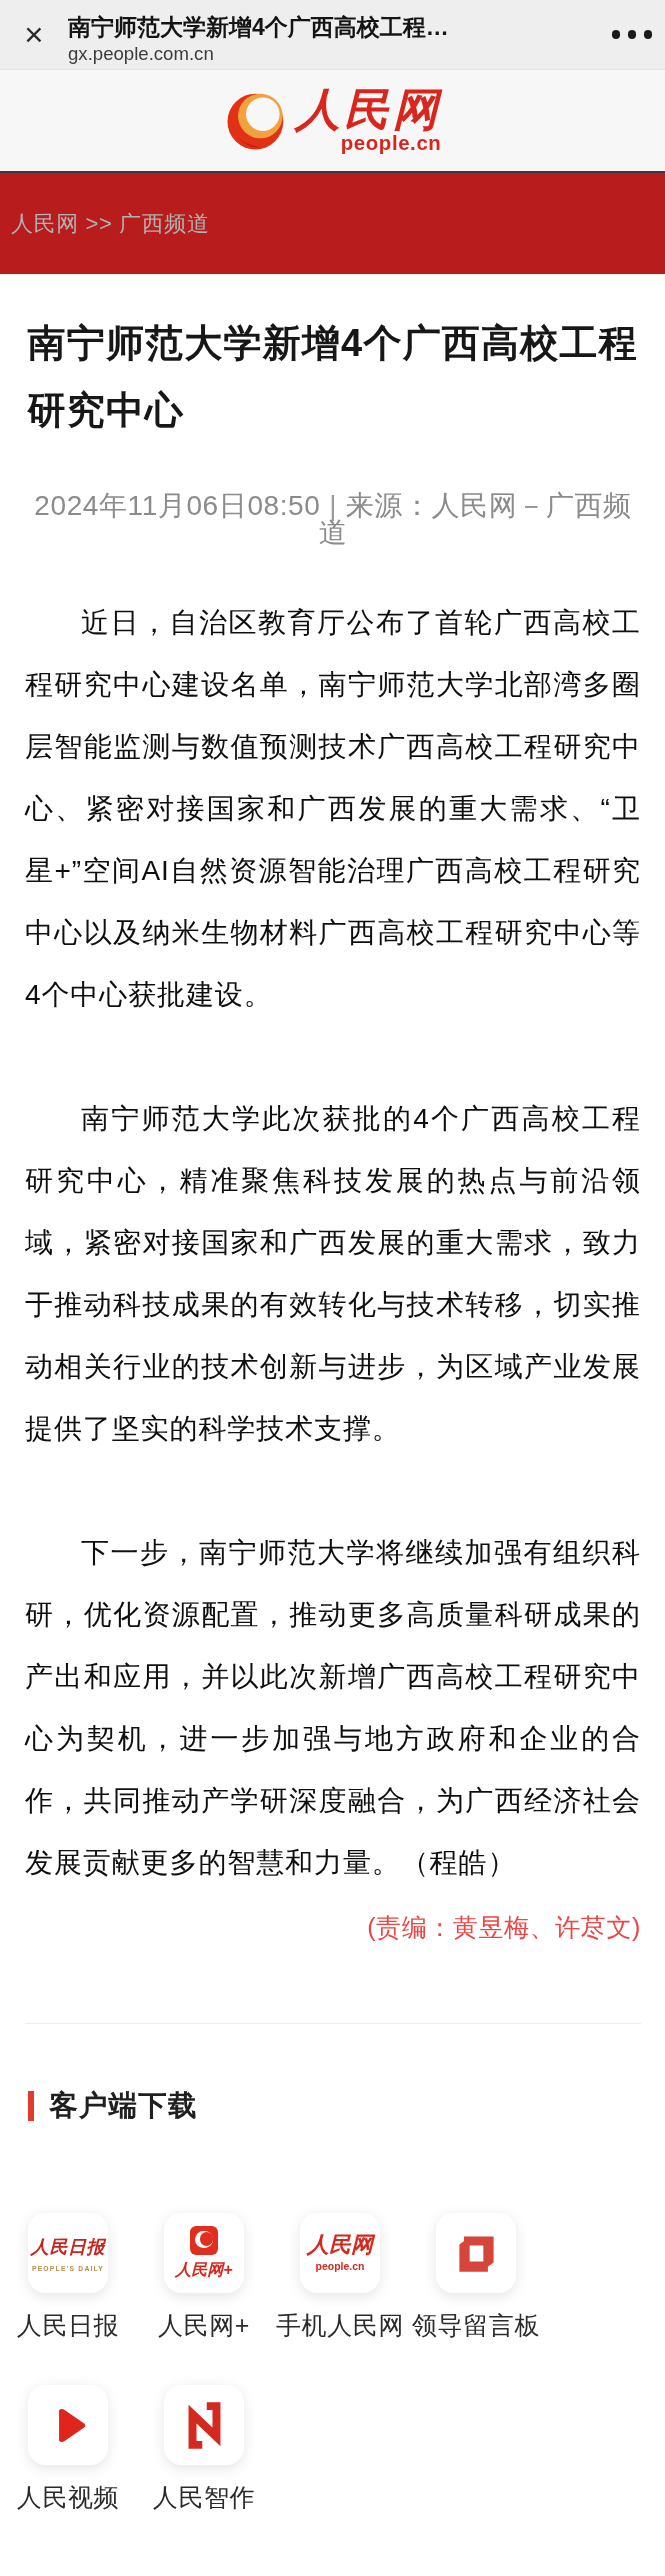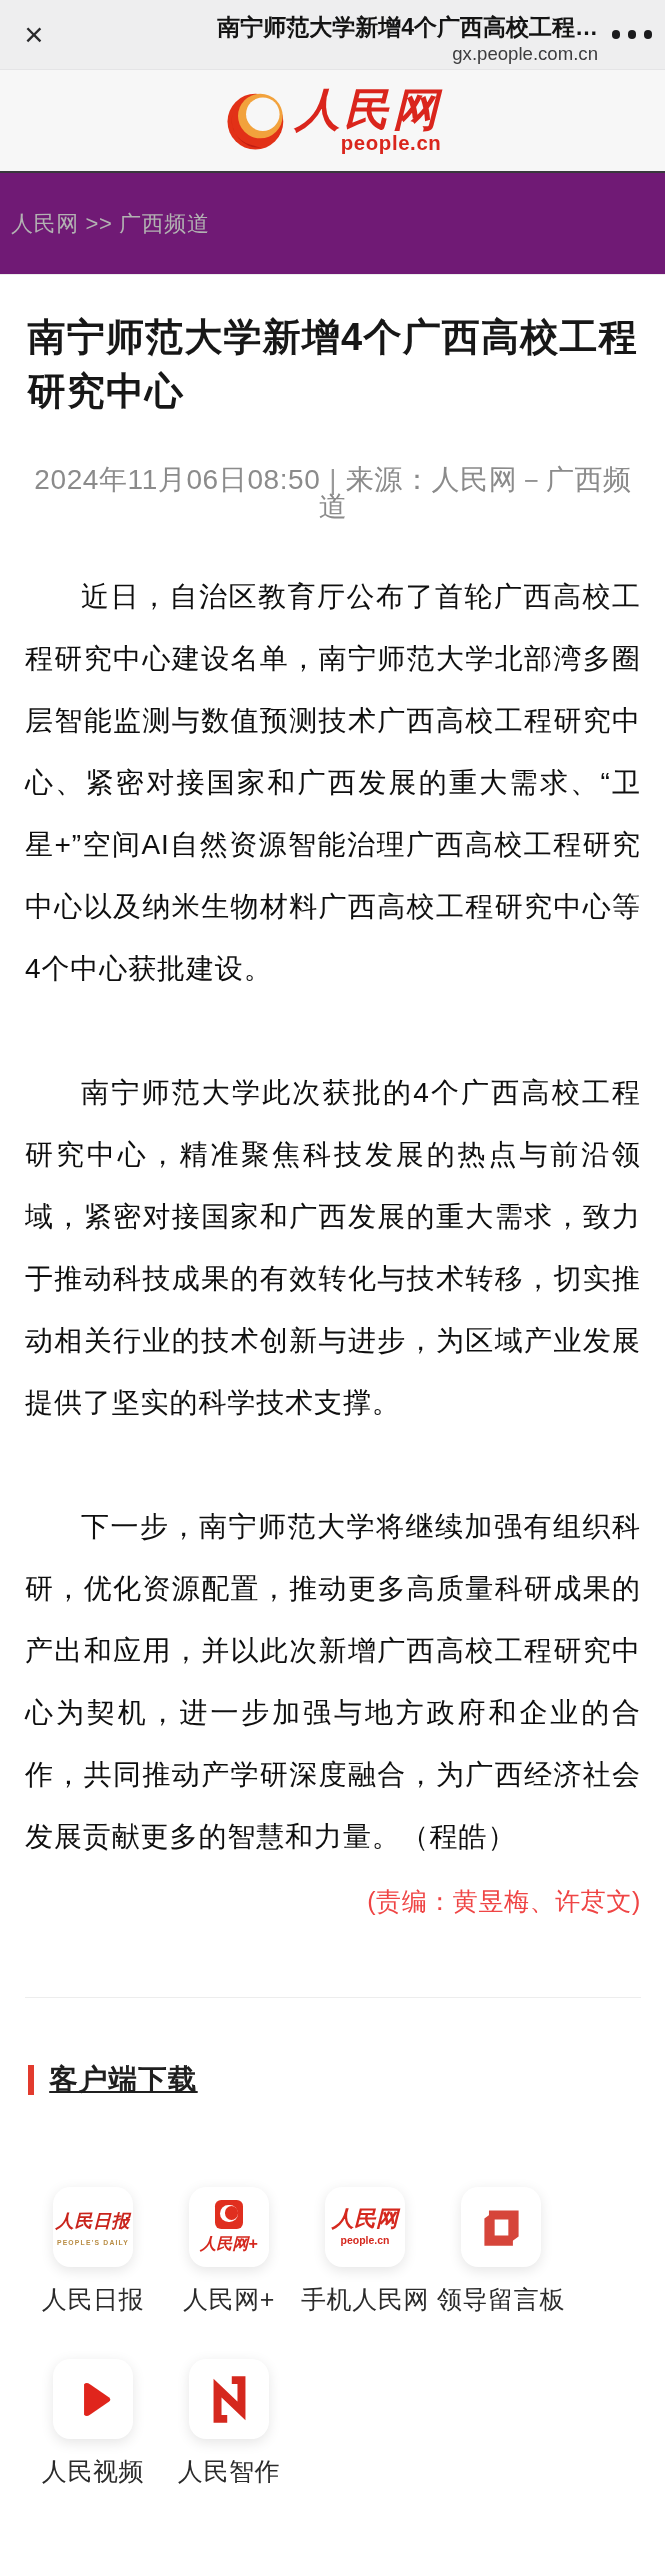--- a/index.html
+++ b/index.html
@@ -13,21 +13,21 @@
   
   .browser-bar{
     height:69px;
     background:#eeeeef;
     border-bottom:0.6px solid #e4e4e6;
     display:flex;
     align-items:center;
     position:relative;
   }
   .bb-side{width:68px;flex:0 0 68px;display:flex;align-items:center;justify-content:center;height:100%;}
-  .bb-center{flex:1;min-width:0;text-align:right;padding-top:8.7px;}
+  .bb-center{flex:1;min-width:0;text-align:left;padding-top:8.7px;}
   .close-btn{
     font-size:33px;font-weight:300;color:#2a2a2c;line-height:1;
     cursor:default;user-select:none;
   }
   .bb-title{
     font-size:23px;font-weight:600;color:#141414;
     white-space:nowrap;overflow:hidden;text-overflow:clip;
     line-height:1.25;
   }
   .bb-url{
@@ -42,29 +42,29 @@
     border-bottom:2.5px solid #39393d;
     display:flex;align-items:center;justify-content:center;
   }
   .logo{display:flex;align-items:center;gap:8.7px;}
   .logo-swirl{width:62px;height:62px;}
   .logo-texts{display:flex;flex-direction:column;align-items:flex-end;}
   .logo-cn{font-size:45px;font-weight:700;color:#da251c;line-height:1;letter-spacing:3.7px;font-style:italic;}
   .logo-en{font-size:20.4px;font-weight:700;color:#da251c;line-height:1;margin-top:1.2px;letter-spacing:0.6px;}
   
   .breadcrumb-wrap{
-    height:101px;background:#701a75;border-bottom:1.2px solid #ececec;
+    height:101px;background:#b91c1c;border-bottom:1.2px solid #ececec;
     display:flex;align-items:center;
   }
   .breadcrumb{font-size:22px;color:#b2b2b2;padding-left:11px;letter-spacing:0.6px;}
   
   .article{padding:0 25px;}
   .article h1{
     margin:35px 2.5px 0 2.5px;
-    font-size:38px;line-height:54px;font-weight:700;color:#171717;
+    font-size:38px;line-height:67px;font-weight:700;color:#171717;
     letter-spacing:1.2px;
   }
   .meta{
     margin-top:48px;text-align:center;font-size:28px;color:#8b8b8b;
     letter-spacing:0.6px;line-height:27px;
   }
   .meta .pipe{margin:0 8.7px;color:#9a9a9a;}
   .article-body{margin-top:46px;}
   .article-body p{
     margin:0 0 62px 0;
@@ -74,23 +74,23 @@
   .article-body p:last-child{margin-bottom:0;}
   .editor-note{
     margin-top:17.3px;text-align:right;font-size:25px;color:#ef4444;letter-spacing:0.6px;
   }
   
   .section-divider{border:none;border-top:1.2px solid #ededed;margin:79px 25px 0 25px;}
   .section-header{
     margin:63px 0 0 28px;display:flex;align-items:center;
   }
   .section-bar{width:6.2px;height:30px;background:#e23b2e;margin-right:15px;flex:0 0 6.2px;}
-  .section-title{font-size:28.5px;font-weight:700;color:#1f1f1f;letter-spacing:1.2px;text-decoration:underline;}
+  .section-title{font-size:28.5px;font-weight:700;color:#1f1f1f;letter-spacing:1.2px;}
   .app-grid{
-    margin-top:88px;padding-left:25px;width:569px;
+    margin-top:88px;width:569px;
     display:flex;flex-wrap:wrap;align-items:center;
   }
   .app-cell{
     width:136px;flex:0 0 136px;margin-bottom:43px;
     display:flex;flex-direction:column;align-items:center;
   }
   .app-icon{
     width:80px;height:80px;border-radius:17.3px;background:#ffffff;
     box-shadow:0 3.7px 12.4px rgba(0,0,0,0.10);
     display:flex;flex-direction:column;align-items:center;justify-content:center;

